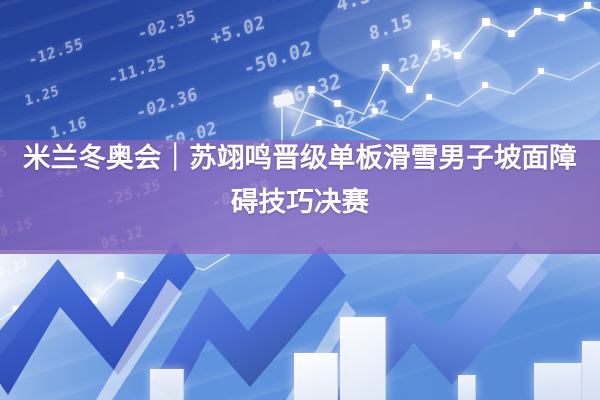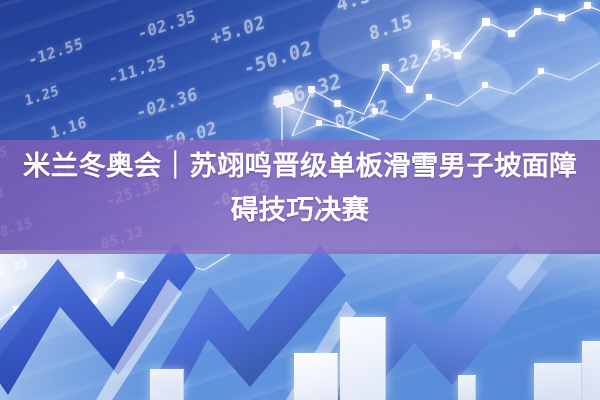--- a/index.html
+++ b/index.html
@@ -158,21 +158,21 @@
     background:linear-gradient(95deg,
       rgba(128,92,176,.80) 0%,
       rgba(137,97,181,.78) 18%,
       rgba(150,108,188,.74) 40%,
       rgba(140,102,186,.76) 62%,
       rgba(128,95,180,.80) 84%,
       rgba(120,88,174,.82) 100%);
     backdrop-filter:saturate(115%);
   }
   .title-wrap{
-    position:absolute;left:0;right:0;top:132px;height:111px;
+    position:absolute;left:0;right:0;top:124px;height:111px;
     display:flex;flex-direction:column;
     align-items:center;justify-content:center;
     padding:0 10px;
     box-sizing:border-box;
   }
   .headline{
     color:#ffffff;
     font-family:"Liberation Sans","DejaVu Sans",sans-serif;
     font-weight:700;
     font-size:27.5px;

